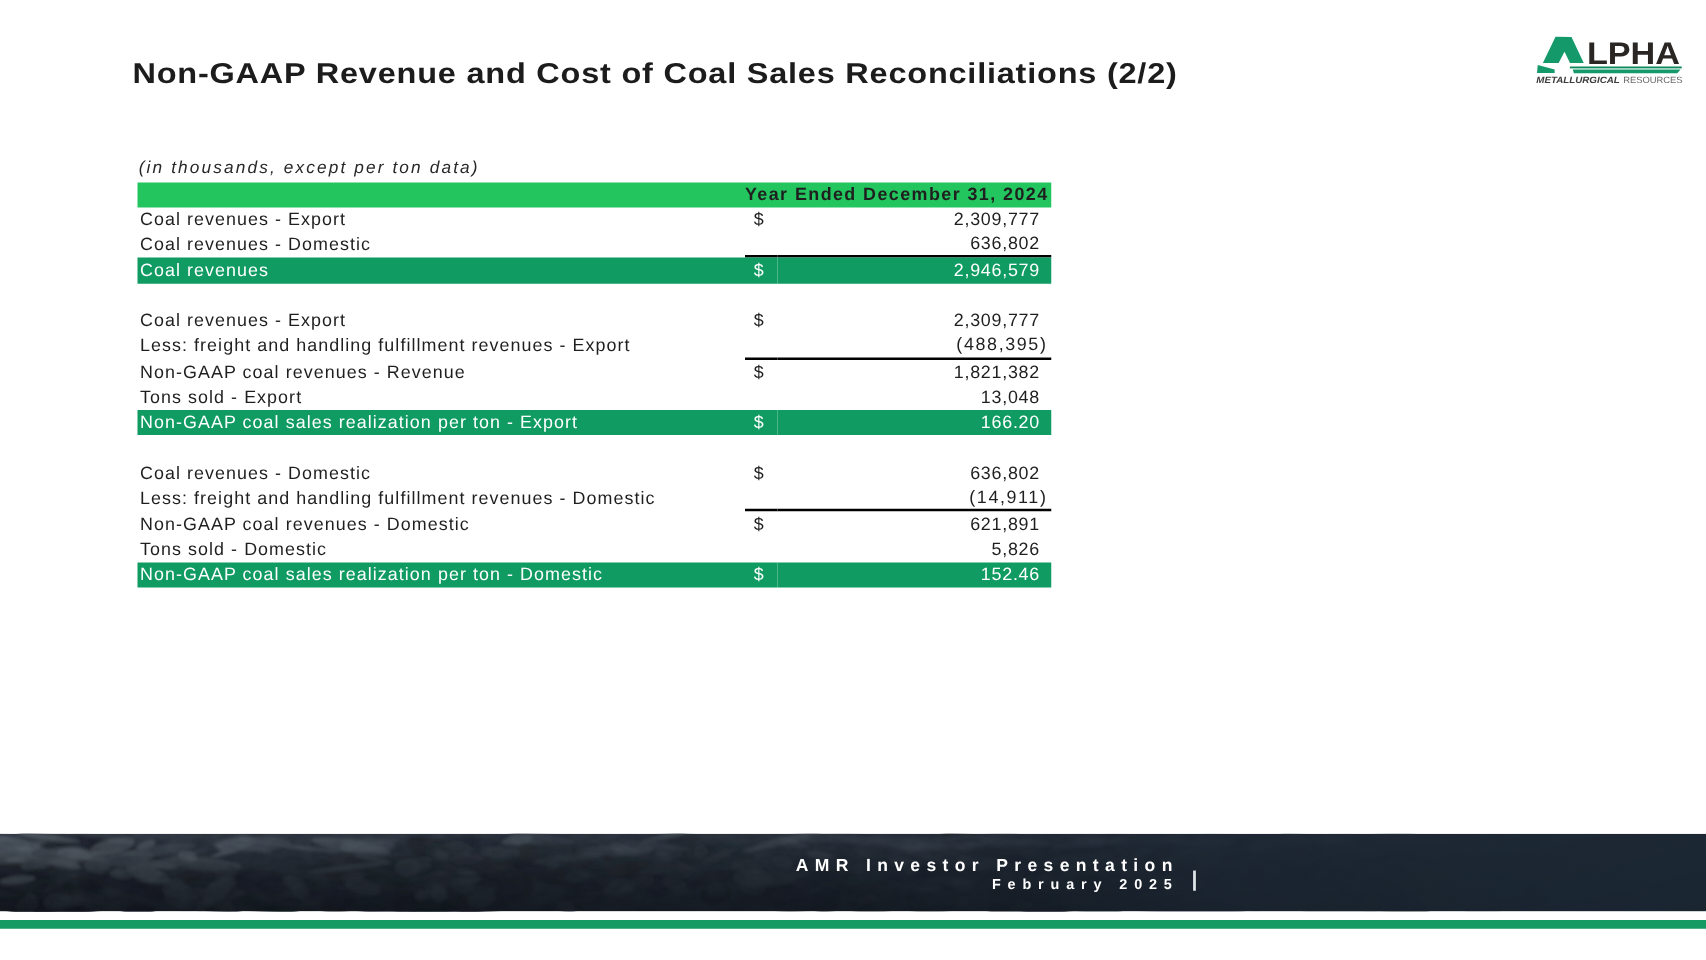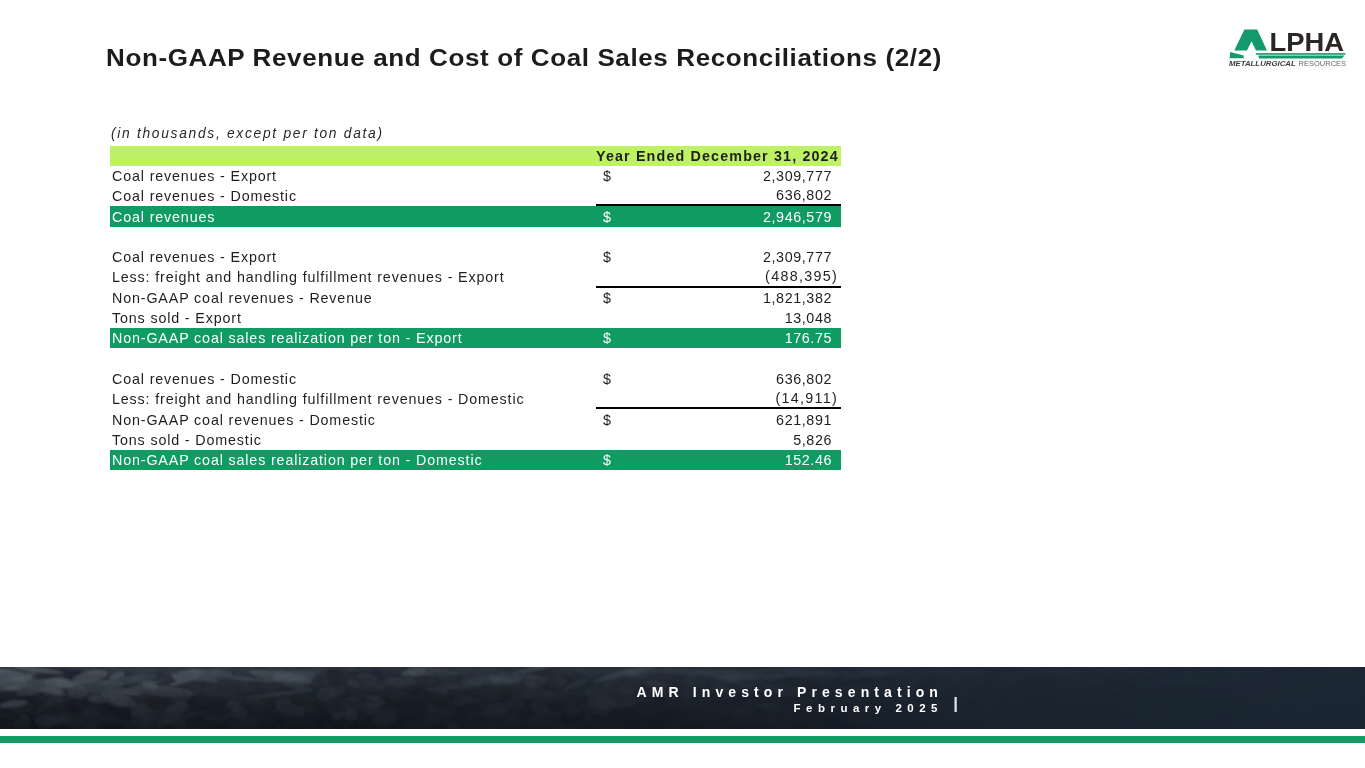--- a/index.html
+++ b/index.html
@@ -7,21 +7,21 @@
   .page { position:relative; width:1365px; height:768px; overflow:hidden; background:#fff; }
   .title { position:absolute; left:106px; top:45px; font-size:23px; font-weight:bold; color:#1c1c1c; letter-spacing:0.55px; white-space:nowrap; transform-origin:0 50%; transform:scaleX(1.13); }
   .note { position:absolute; left:111px; top:126px; font-style:italic; font-size:13.8px; color:#282828; letter-spacing:1.7px; }
   table.fin { position:absolute; left:110px; top:145.5px; width:731px; border-collapse:separate; border-spacing:0; table-layout:fixed; font-size:14.3px; color:#1f1f1f; }
   table.fin td { height:20.3px; vertical-align:middle; padding:0; overflow:hidden; white-space:nowrap; }
   table.fin td.lbl { padding-left:2px; letter-spacing:0.85px; }
   table.fin td.dol { padding-left:7px; }
   table.fin td.val { text-align:right; padding-right:9px; letter-spacing:0.6px; }
   table.fin td.valp { text-align:right; padding-right:3px; letter-spacing:1.3px; }
   table.fin td.hdt { text-align:right; padding-right:5px; letter-spacing:1.15px; }
-  tr.hdr td { background:#bef264; font-weight:bold; }
+  tr.hdr td { background:#22c55e; font-weight:bold; }
   tr.grn td { background:#0f9b62; color:#ffffff; font-weight:normal; }
   table.fin td.ul { border-bottom:2px solid #000; }
   .footerband { position:absolute; left:0; top:667px; width:1365px; height:62px; }
   .greenbar { position:absolute; left:0; top:736px; width:1365px; height:6.5px; background:#149a62; }
   .ftext { position:absolute; top:667px; left:0; width:1093px; height:62px; color:#fff; }
   .f1 { position:absolute; right:150px; top:17px; font-size:14px; font-weight:bold; letter-spacing:5.1px; }
   .f2 { position:absolute; right:150px; top:34.5px; font-size:11.5px; font-weight:bold; letter-spacing:5.5px; }
   .fsep { position:absolute; right:135px; top:26.5px; font-size:17px; font-weight:bold; color:#dfe5e9; }
   .fnum { position:absolute; right:93px; top:28px; font-size:15.5px; font-weight:normal; letter-spacing:4.5px;margin-top:35px; }
   .logo { position:absolute; left:1228px; top:27px; }
@@ -91,21 +91,21 @@
           <td class="val">1,821,382</td>
         </tr>
     <tr>
           <td class="lbl">Tons sold - Export</td>
           <td class="dol"></td>
           <td class="val">13,048</td>
         </tr>
     <tr class="grn">
           <td class="lbl">Non-GAAP coal sales realization per ton - Export</td>
           <td class="dol">$</td>
-          <td class="val">176.75</td>
+          <td class="val">166.20</td>
         </tr>
     <tr>
           <td></td>
           <td></td>
           <td></td>
         </tr>
     <tr>
           <td class="lbl">Coal revenues - Domestic</td>
           <td class="dol">$</td>
           <td class="val">636,802</td>

